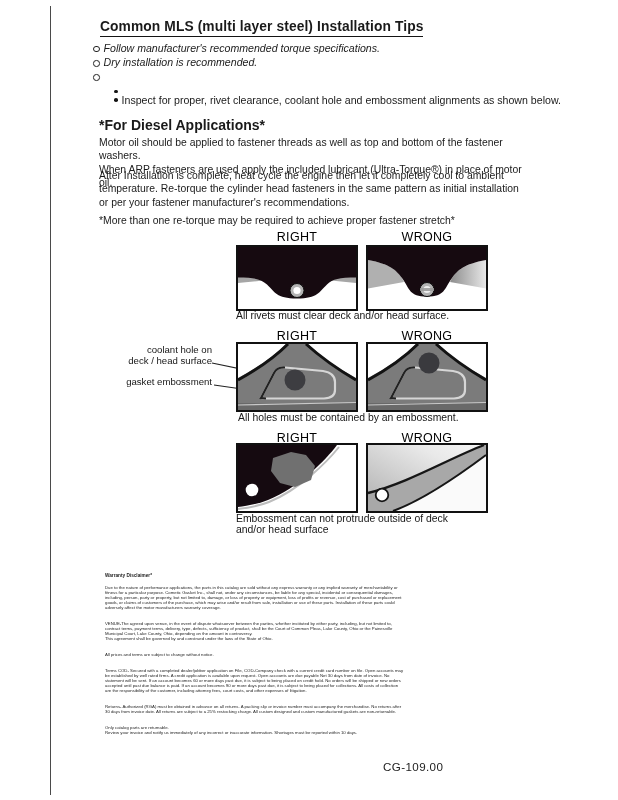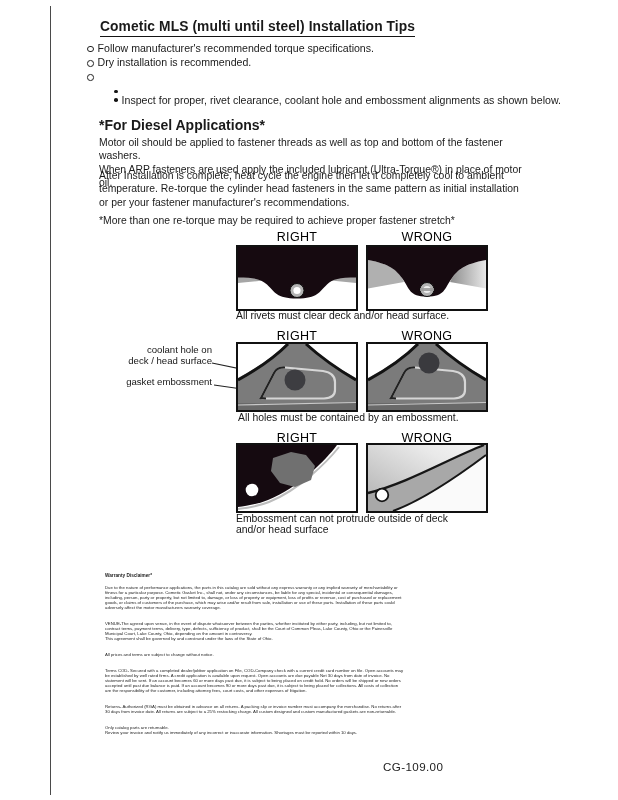--- a/index.html
+++ b/index.html
@@ -6,21 +6,21 @@
   .page{
     position:relative;width:618px;height:800px;background:#ffffff;overflow:hidden;
     font-family:"Liberation Sans", sans-serif;color:#1a1a1a;
   }
   .abs{position:absolute;}
   .left-rule{left:50px;top:6px;width:1px;height:789px;background:#4a4a4a;}
   .doc-title{
     left:100px;top:19px;font-size:13.8px;font-weight:bold;letter-spacing:.1px;
     border-bottom:1.6px solid #141414;padding-bottom:2px;white-space:nowrap;
   }
-  .bullets{left:87px;top:41px;font-size:10.6px;line-height:14.4px;}
+  .bullets{left:93px;top:41px;font-size:10.6px;line-height:14.4px;font-style:italic;}
   .bullet-row{display:flex;align-items:flex-start;}
   .ring{flex:0 0 auto;width:4.6px;height:4.6px;border:1.1px solid #222;border-radius:50%;margin:4.6px 4px 0 0;}
   .subbullets{left:114px;top:84.5px;font-size:10.6px;line-height:14.2px;}
   .dot{flex:0 0 auto;width:3.6px;height:3.6px;background:#141414;border-radius:50%;margin:5px 4px 0 0;}
   .h-diesel{left:99px;top:117px;font-size:14px;font-weight:bold;}
   .para{left:99px;width:436px;font-size:10.4px;line-height:13.4px;white-space:pre-line;}
   .p1{top:136px;} .p2{top:169px;} .pnote{top:214px;}
   .dg-header{width:122px;text-align:center;font-size:12.5px;color:#000000;letter-spacing:.3px;}
   .hdr-right{left:236px;} .hdr-wrong{left:366px;}
   .panel{display:block;}
@@ -33,21 +33,21 @@
   .legal p{font-size:4.3px;line-height:5px;margin:0 0 11px 0;white-space:pre-line;}
   .footer-code{left:383px;top:760px;font-size:11.6px;letter-spacing:.4px;color:#222;}
 </style>
 </head>
 <body>
 
 <div class="page">
 
   <div class="abs left-rule"></div>
 
-  <div class="abs doc-title">Cometic MLS (multi until steel) Installation Tips</div>
+  <div class="abs doc-title">Common MLS (multi layer steel) Installation Tips</div>
 
   <div class="abs bullets">
     <div class="bullet-row">
       <span class="ring"></span>
       <span>Follow manufacturer's recommended torque specifications.</span>
     </div>
     <div class="bullet-row">
       <span class="ring"></span>
       <span>Dry installation is recommended.</span>
     </div>

